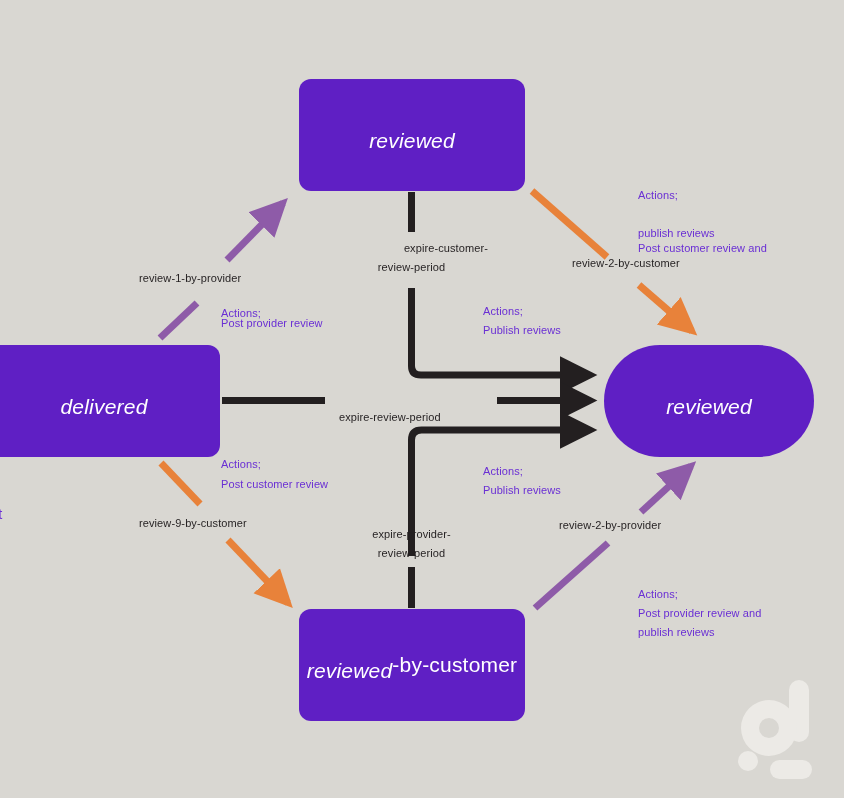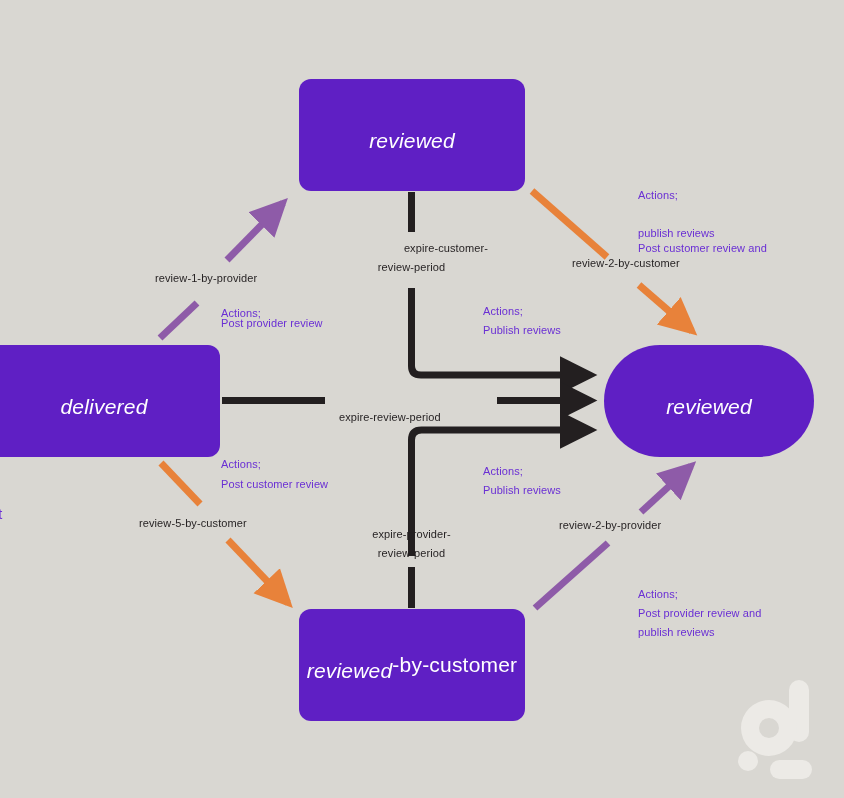--- a/index.html
+++ b/index.html
@@ -153,37 +153,37 @@
   <div class="node node-pill" id="node-reviewed">
     <span class="ital">reviewed</span>
       <span class="plain"></span>
   </div>
 
   <div class="node node-rect" id="node-reviewed-by-customer">
     <span class="ital">reviewed</span>
       <span class="plain">-by-customer</span>
   </div>
 
-  <div class="lbl" style="left:139px; top:268px;margin-left:16px;">review-1-by-provider</div>
+  <div class="lbl" style="left:139px; top:268px;">review-1-by-provider</div>
   <div class="lbl action" style="left:221px; top:303px;">Actions;</div>
   <div class="lbl action" style="left:221px; top:313px;">Post provider review</div>
 
   <div class="lbl center" style="left:335px; top:238px; width:153px;text-align:right;">expire-customer-</div>
   <div class="lbl center" style="left:335px; top:257px; width:153px;">review-period</div>
   <div class="lbl action" style="left:483px; top:301px;">Actions;</div>
   <div class="lbl action" style="left:483px; top:320px;">Publish reviews</div>
 
   <div class="lbl" style="left:554px; top:253px;margin-left:18px;">review-2-by-customer</div>
   <div class="lbl action" style="left:638px; top:185px;">Actions;</div>
   <div class="lbl action" style="left:638px; top:220px;margin-top:18px;">Post customer review and</div>
   <div class="lbl action" style="left:638px; top:223px;">publish reviews</div>
 
   <div class="lbl" style="left:339px; top:391px;margin-top:16px;">expire-review-period</div>
 
-  <div class="lbl" style="left:139px; top:513px;">review-5-by-customer</div>
+  <div class="lbl" style="left:139px; top:513px;">review-9-by-customer</div>
   <div class="lbl action" style="left:221px; top:454px;">Actions;</div>
   <div class="lbl action" style="left:221px; top:474px;">Post customer review</div>
 
   <div class="lbl center" style="left:335px; top:524px; width:153px;">expire-provider-</div>
   <div class="lbl center" style="left:335px; top:543px; width:153px;">review-period</div>
   <div class="lbl action" style="left:483px; top:461px;">Actions;</div>
   <div class="lbl action" style="left:483px; top:480px;">Publish reviews</div>
 
   <div class="lbl" style="left:559px; top:515px;">review-2-by-provider</div>
   <div class="lbl action" style="left:638px; top:584px;">Actions;</div>

